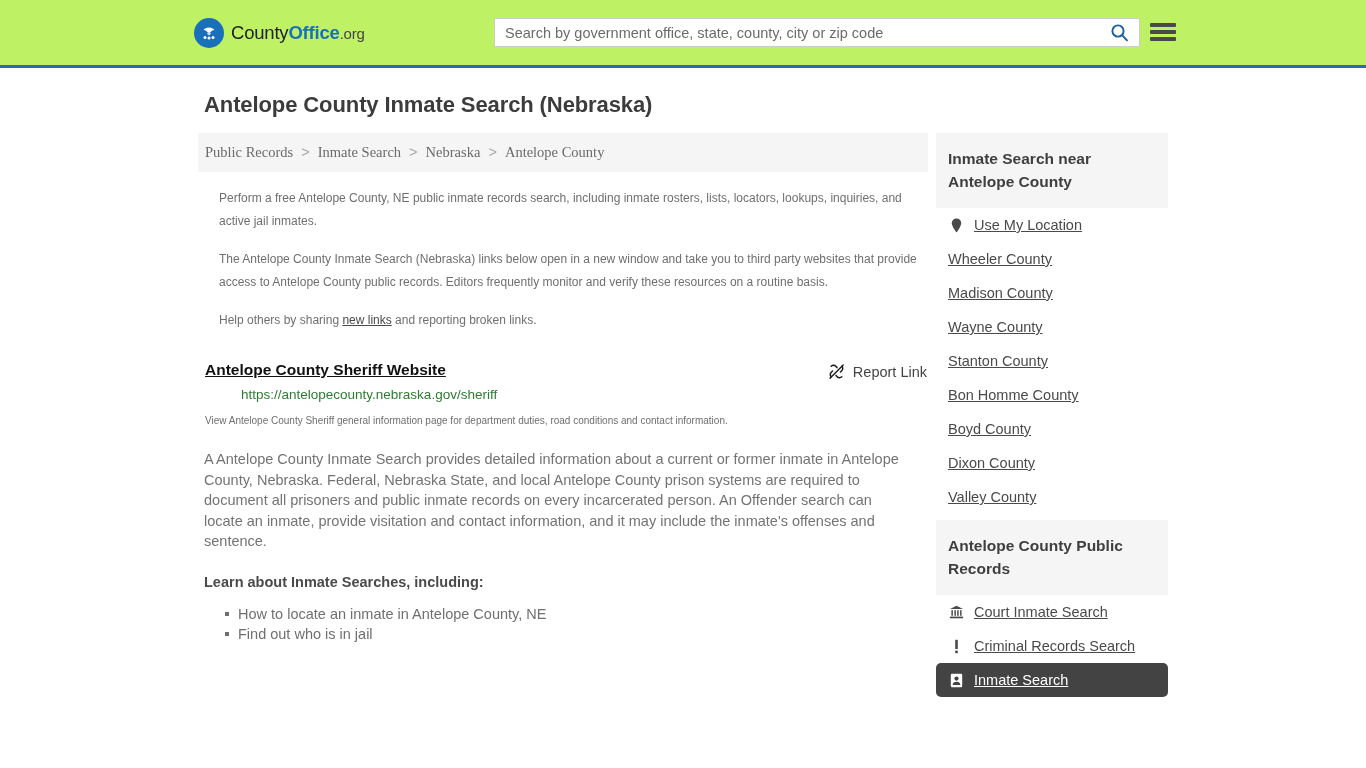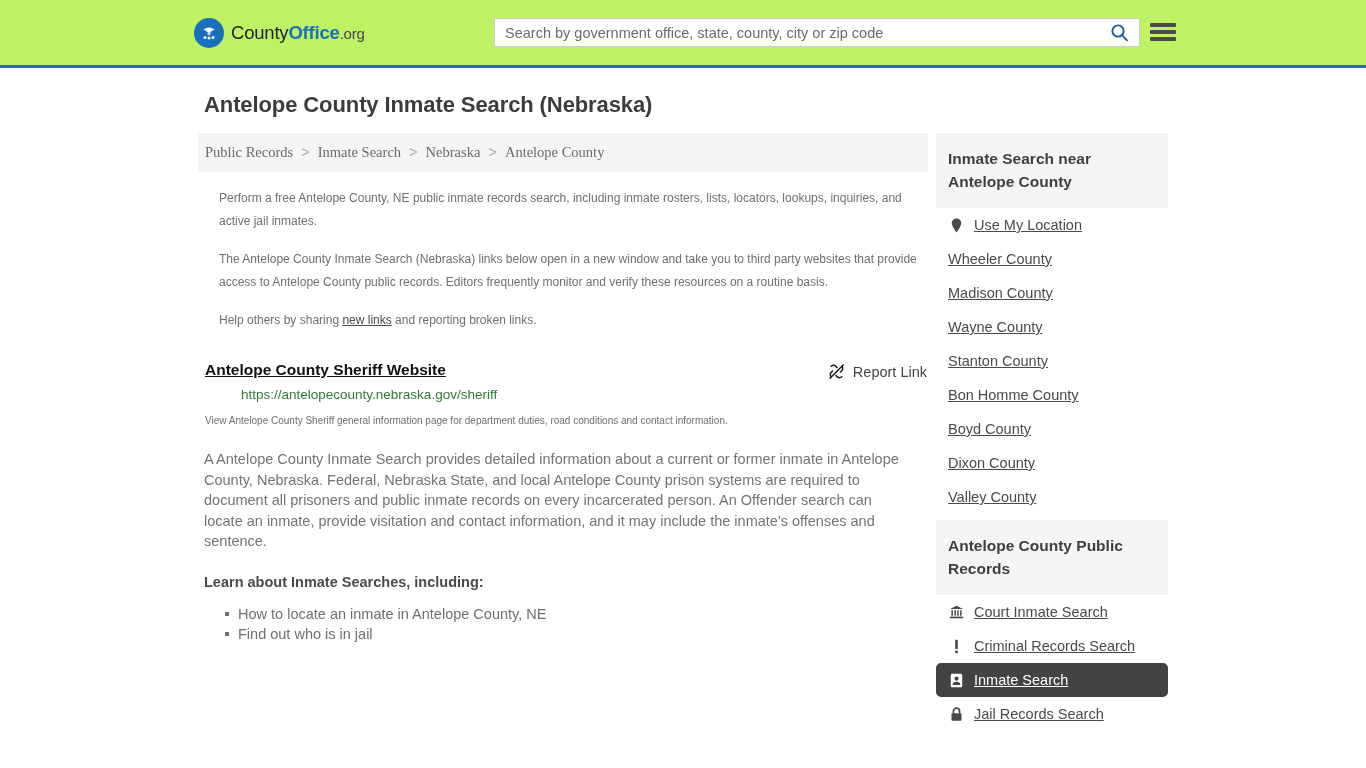--- a/index.html
+++ b/index.html
@@ -423,27 +423,18 @@
           <li class="active">
             <span class="ico">
               <svg width="13" height="15" viewBox="0 0 13 15">
                 <rect x="0.8" y="0.8" width="11.4" height="13.4" rx="1.2" fill="#ffffff"></rect>
                 <circle cx="6.5" cy="5.6" r="2.1" fill="#434343"></circle>
                 <path d="M2.6 12.1 C2.6 9.9 4.3 8.7 6.5 8.7 C8.7 8.7 10.4 9.9 10.4 12.1 Z" fill="#434343"></path>
               </svg>
             </span>
             <a href="#">Inmate Search</a>
           </li>
-          <li>
-            <span class="ico">
-              <svg width="13" height="15" viewBox="0 0 13 15">
-                <path d="M3.4 6.4 L3.4 4.4 C3.4 2.6 4.8 1.2 6.5 1.2 C8.2 1.2 9.6 2.6 9.6 4.4 L9.6 6.4" stroke="#4a4a4a" stroke-width="1.7" fill="none"></path>
-                <rect x="1.5" y="6.2" width="10" height="7.6" rx="1.1" fill="#4a4a4a"></rect>
-              </svg>
-            </span>
-            <a href="#">Jail Records Search</a>
-          </li>
         </ul>
       </div>
 
     </div>
   </div>
 </div>
 
 </body></html>

